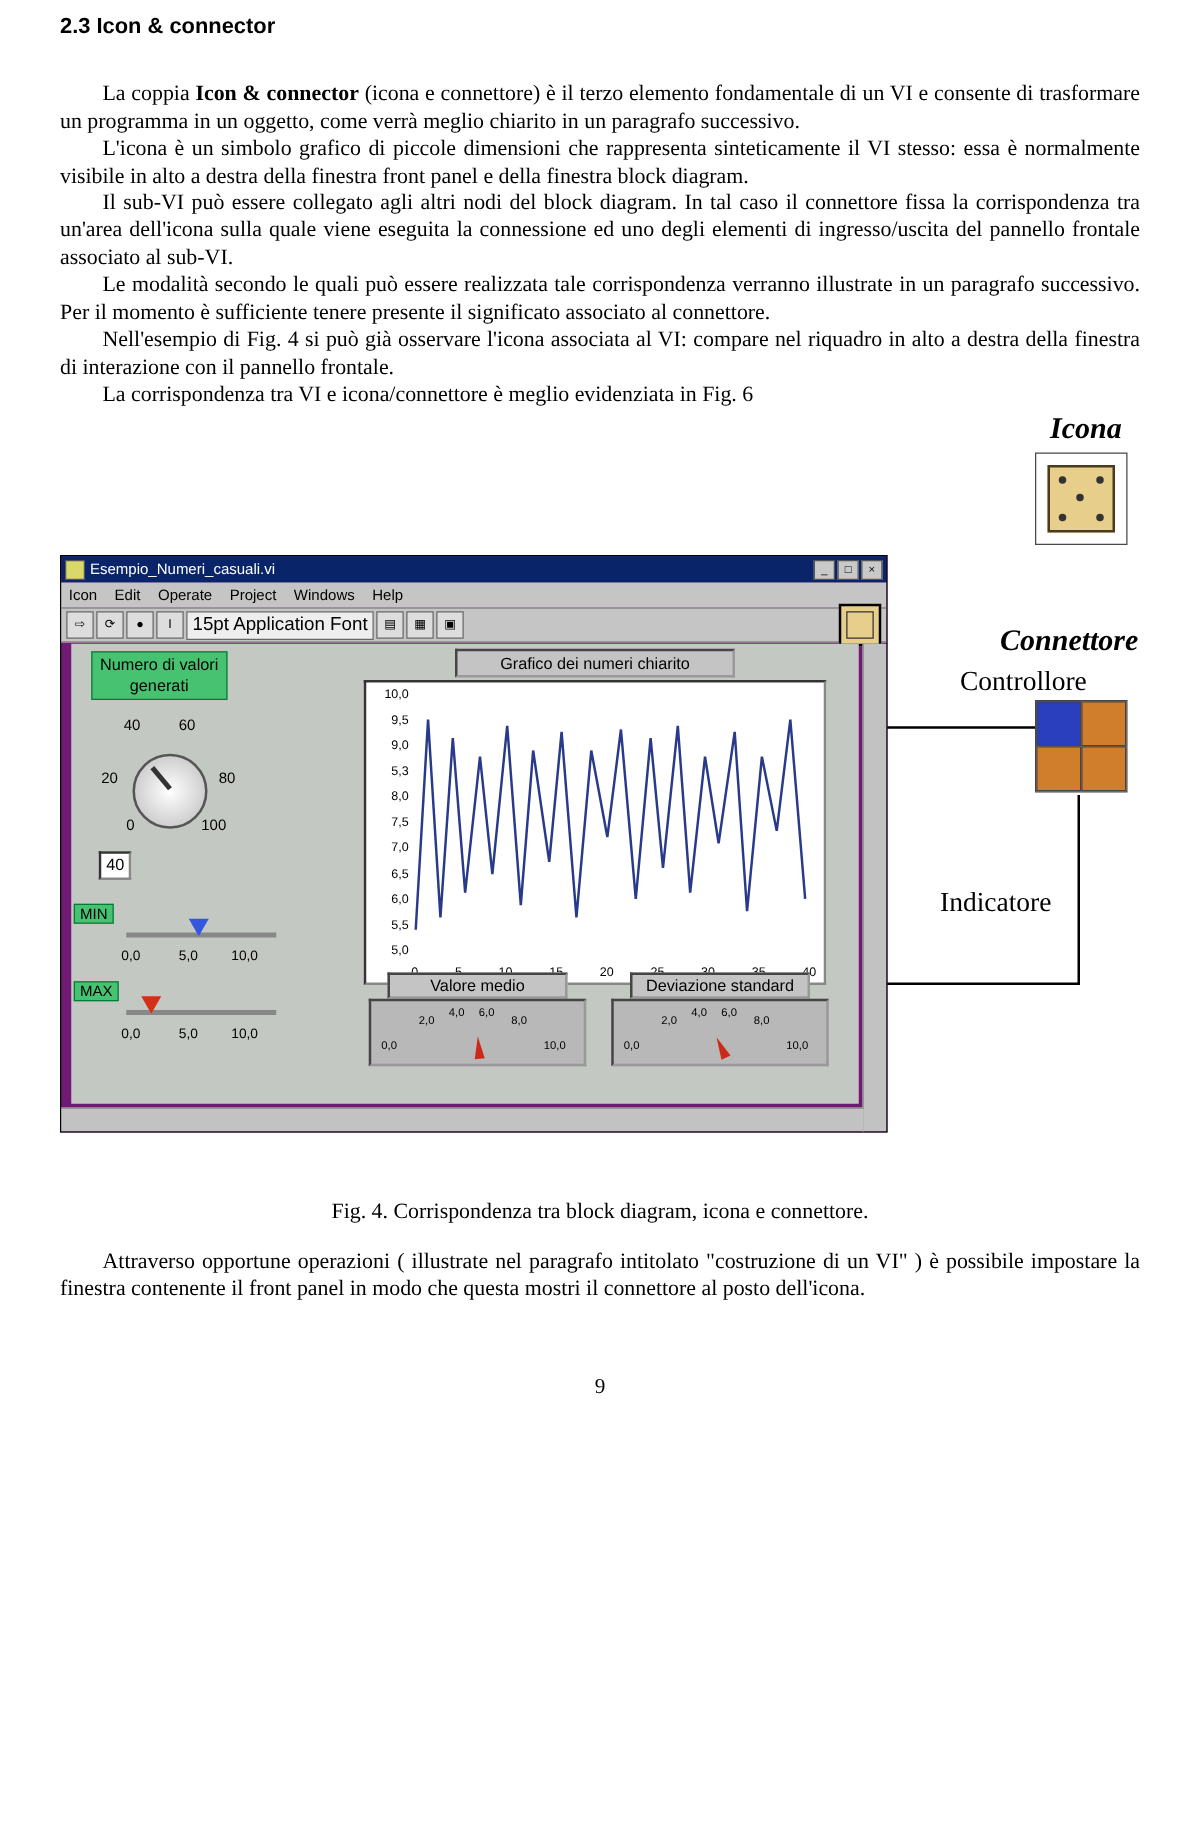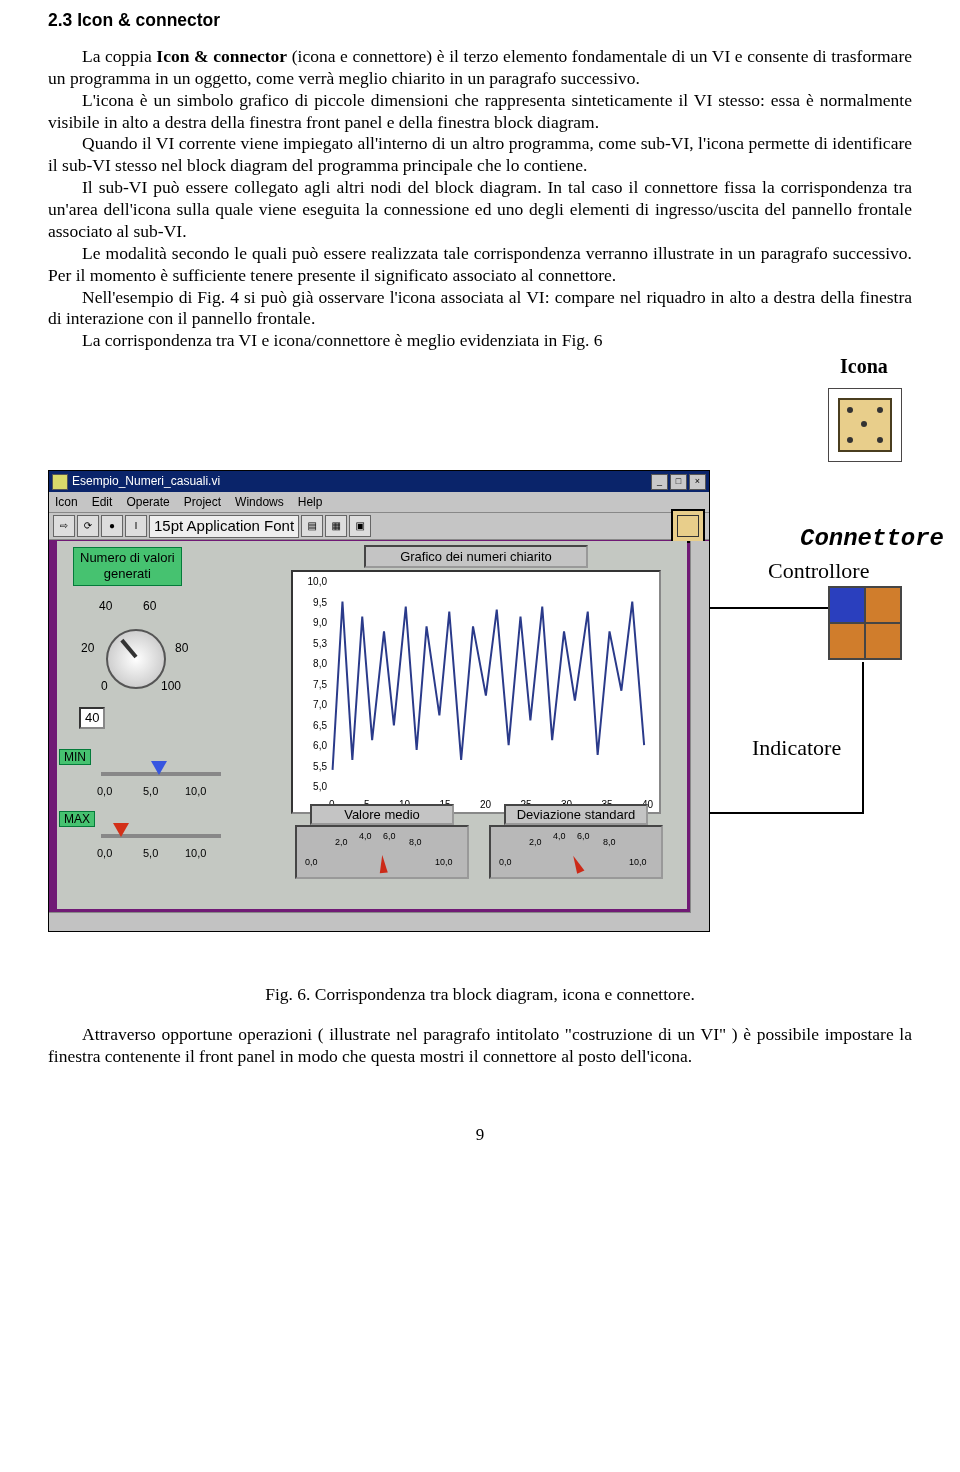--- a/index.html
+++ b/index.html
@@ -1,29 +1,29 @@
 <!DOCTYPE html>
 <html><head>
 <meta charset="utf-8">
 <style>
 body { font-family: "Times New Roman", serif; font-size: 17.5px; background:#fff; width:960px; margin:0; color:#000; line-height:1.25; }
 .page { padding: 10px 48px 30px 48px; }
-.heading { font-family: Arial, Helvetica, sans-serif; font-weight: bold; font-size: 17.5px; margin-bottom: 14px; }
+.heading { font-family: Arial, Helvetica, sans-serif; font-weight: bold; font-size: 17.5px; margin-bottom: 32px; }
 p { margin: 0 0 0 0; text-align: justify; }
 p.first { text-indent: 34px; }
 p.cont { text-indent: 34px; }
 .bold { font-weight: bold; }
 
 .figure-wrap { margin: 34px 0 0 0; position: relative; height: 580px; }
 .figure-stage { position: relative; width: 100%; height: 100%; }
 
 
-.icon-lbl { position:absolute; font-family:"Times New Roman",serif; font-weight:bold; font-size:20px; }
+.icon-lbl { position:absolute; font-family:"Times New Roman",serif; font-style:italic; font-weight:bold; font-size:24px; }
 .sm-lbl { position:absolute; font-family:"Times New Roman",serif; font-size:22px; }
-.sm-lbl-it { position:absolute; font-family:Liberation Mono, monospace; font-style: italic; font-weight: bold; font-size:24px; }
+.sm-lbl-it { position:absolute; font-family:Liberation Serif, serif; font-style: italic; font-weight: bold; font-size:24px; }
 
 .vi-icon { position:absolute; width:72px; height:72px; border:1px solid #4a4646; background:#fff; display:flex; align-items:center; justify-content:center; }
 .die { width:50px; height:50px; background:#e8ce8b; border:2px solid #4a3d1f; position:relative; }
 .die .dot { position:absolute; width:6px; height:6px; background:#333; border-radius:50%; }
 .connector-box{ position:absolute; width:72px; height:72px; border:1px solid #454545; display:grid; grid-template-columns: 1fr 1fr; grid-template-rows: 1fr 1fr; }
 .connector-box div{ border:1px solid #454545; }
 .cb-blue{ background:#2a3fbe; }
 .cb-or{ background:#d07d2c; }
 
 
@@ -72,21 +72,20 @@
 </head>
 <body>
 
 <div class="page">
   <div class="heading">2.3 Icon &amp; connector</div>
 
   <p class="first">
     <span>La coppia </span><span class="bold">Icon &amp; connector</span><span> (icona e connettore) è il terzo elemento fondamentale di un VI  e consente di trasformare un programma in un oggetto, come verrà meglio chiarito in un paragrafo successivo.</span>
   </p>
   <p class="cont">L'icona è un simbolo grafico di piccole dimensioni che rappresenta sinteticamente il VI stesso: essa è normalmente visibile in alto a destra della finestra front panel e della finestra block diagram.</p>
-  <p class="cont">Quando il VI corrente viene impiegato all'interno di un altro programma, come sub-VI, l'icona permette di identificare il sub-VI stesso nel block diagram del programma principale che lo contiene.</p>
   <p class="cont">Il sub-VI può essere collegato agli altri nodi del block diagram. In tal caso il connettore fissa la corrispondenza tra un'area dell'icona sulla quale viene eseguita la connessione ed uno degli elementi di ingresso/uscita del pannello frontale associato al sub-VI.</p>
   <p class="cont">Le modalità secondo le quali può essere realizzata tale corrispondenza verranno illustrate in un paragrafo successivo. Per il momento è sufficiente tenere presente il significato associato al connettore.</p>
   <p class="cont">Nell'esempio di Fig. 4 si può già osservare l'icona associata al VI: compare nel riquadro in alto a destra della finestra di interazione con il pannello frontale.</p>
   <p class="cont">La corrispondenza tra VI e icona/connettore è meglio evidenziata in Fig. 6</p>
 
   <div class="figure-wrap">
     <div class="figure-stage">
 
       <span class="icon-lbl" style="left:792px; top:-32px;">Icona</span>
       <div class="vi-icon" style="left:780px; top:2px;">
@@ -243,18 +242,18 @@
               <div class="gauge-needle" style="left:82px;transform:rotate(-25deg);"></div>
             </div>
           </div>
         </div>
         <div class="scrolls vscroll"></div>
         <div class="scrolls hscroll"></div>
       </div>
     </div>
   </div>
 
-  <p class="caption">Fig. 6.  Corrispondenza tra block diagram, icona e connettore.</p>
+  <p class="caption">Fig. 4.  Corrispondenza tra block diagram, icona e connettore.</p>
 
   <p class="cont" style="margin-top:18px;">Attraverso opportune operazioni ( illustrate nel paragrafo intitolato "costruzione di un VI" ) è possibile impostare la finestra contenente il front panel in modo che questa mostri il connettore al posto dell'icona.</p>
 
   <div class="pagenum">9</div>
 </div>
 
 </body></html>

